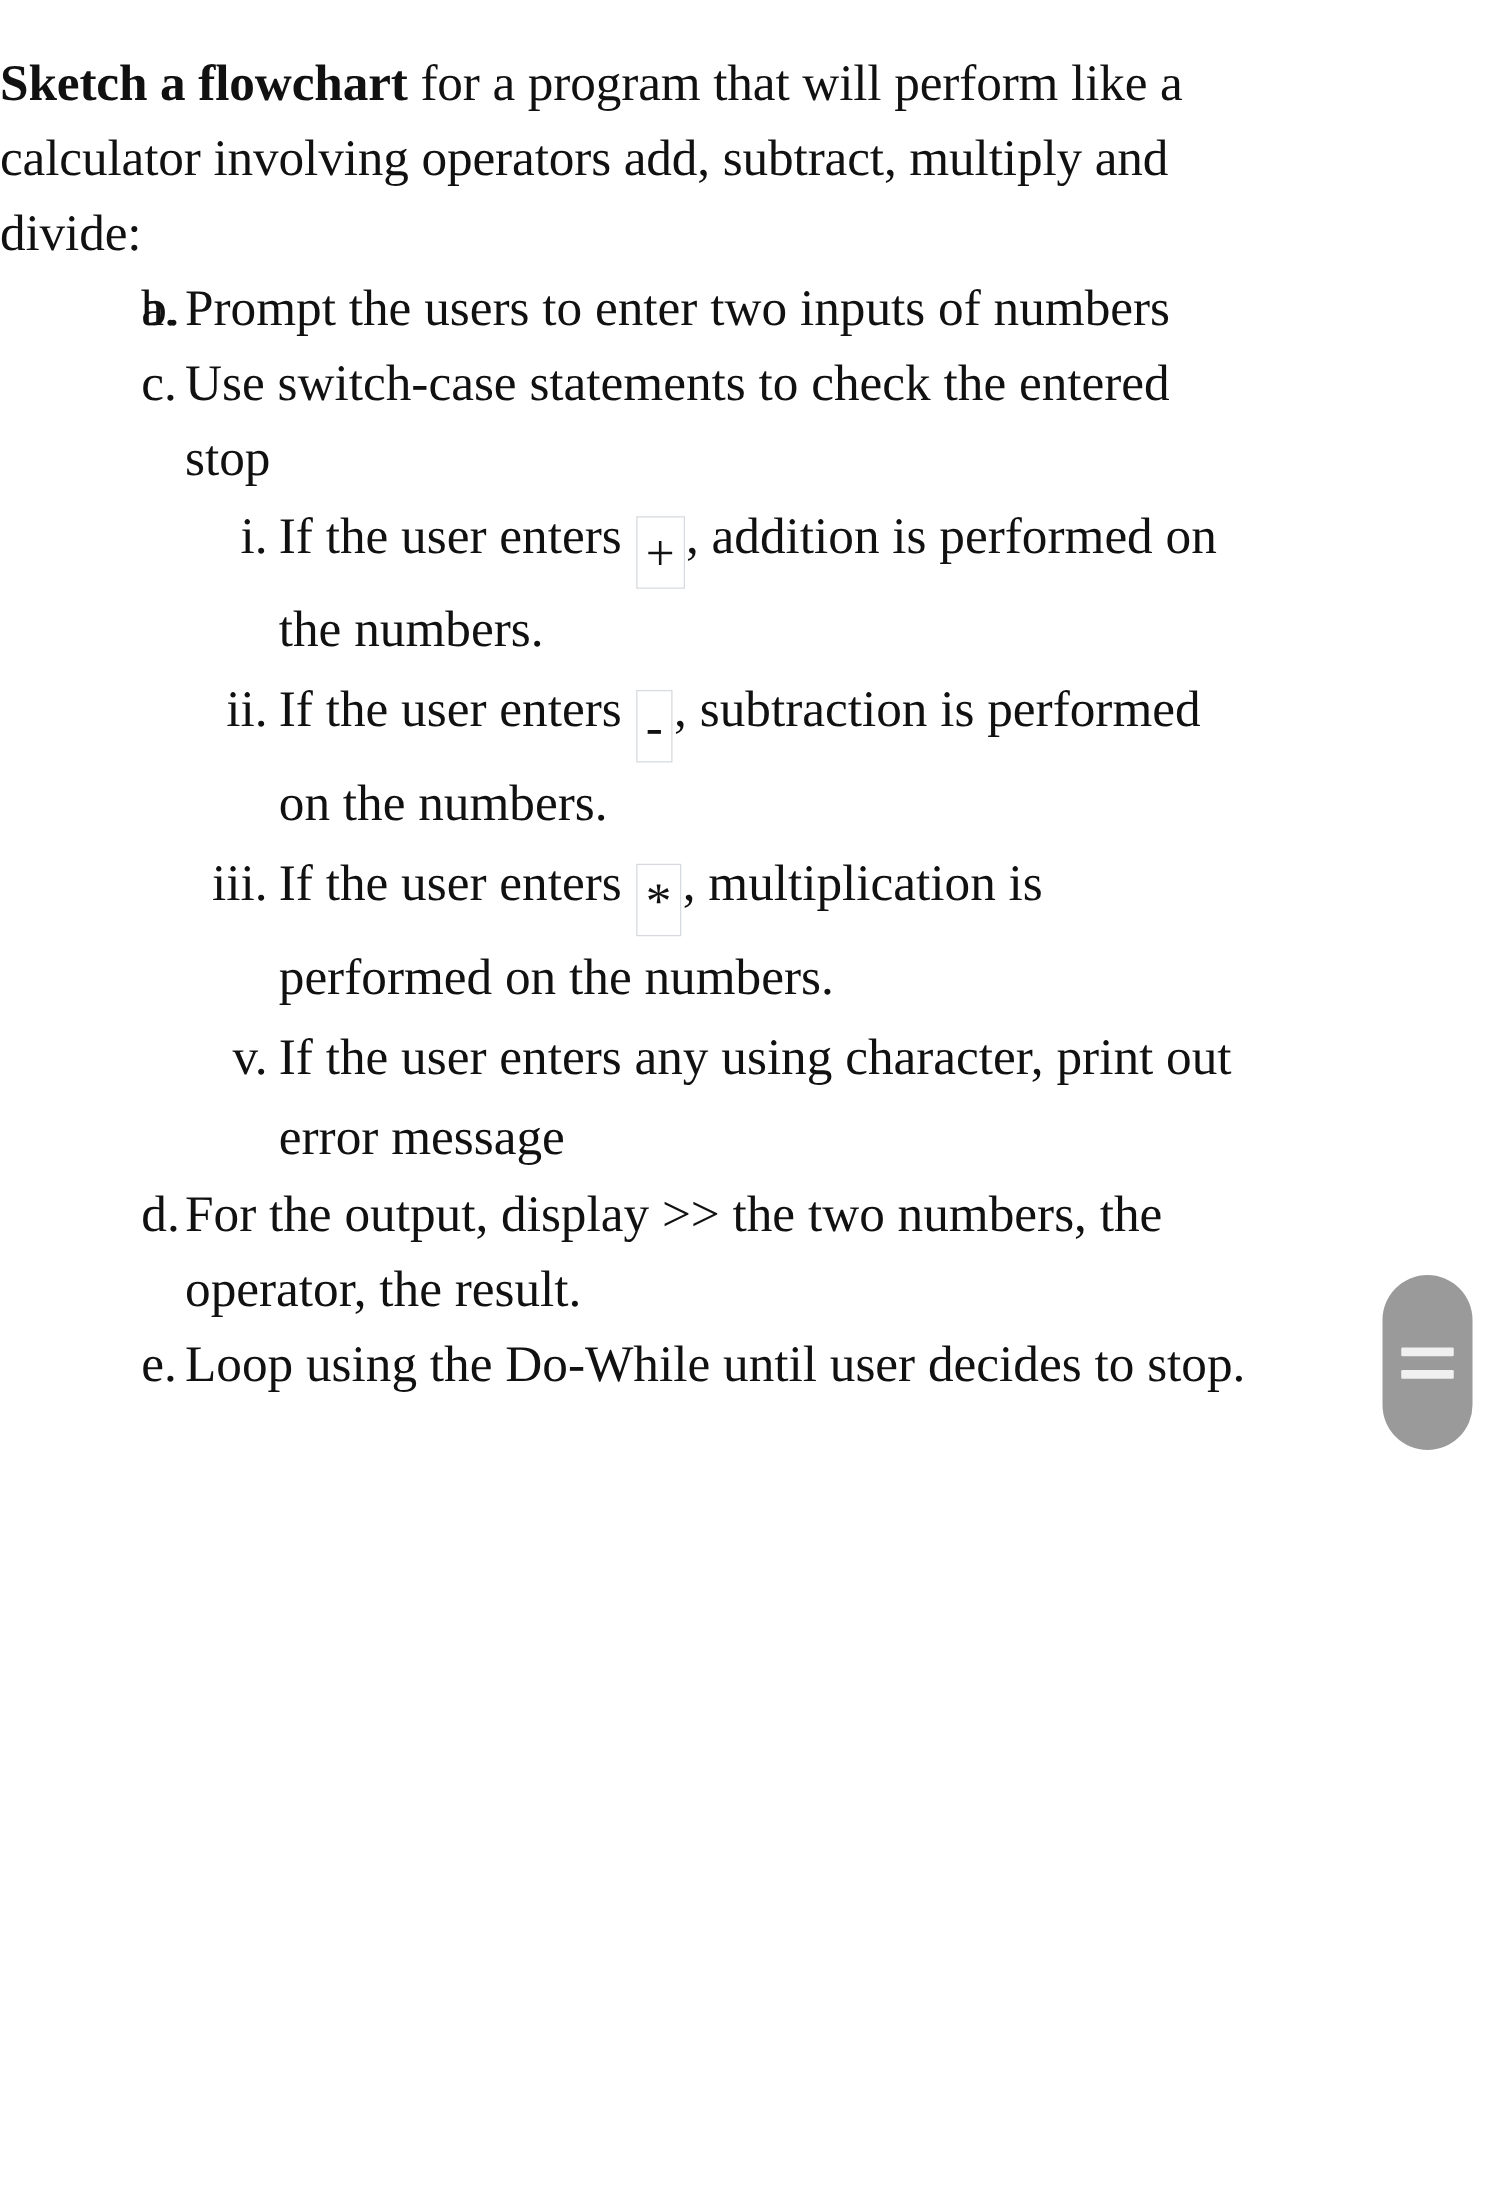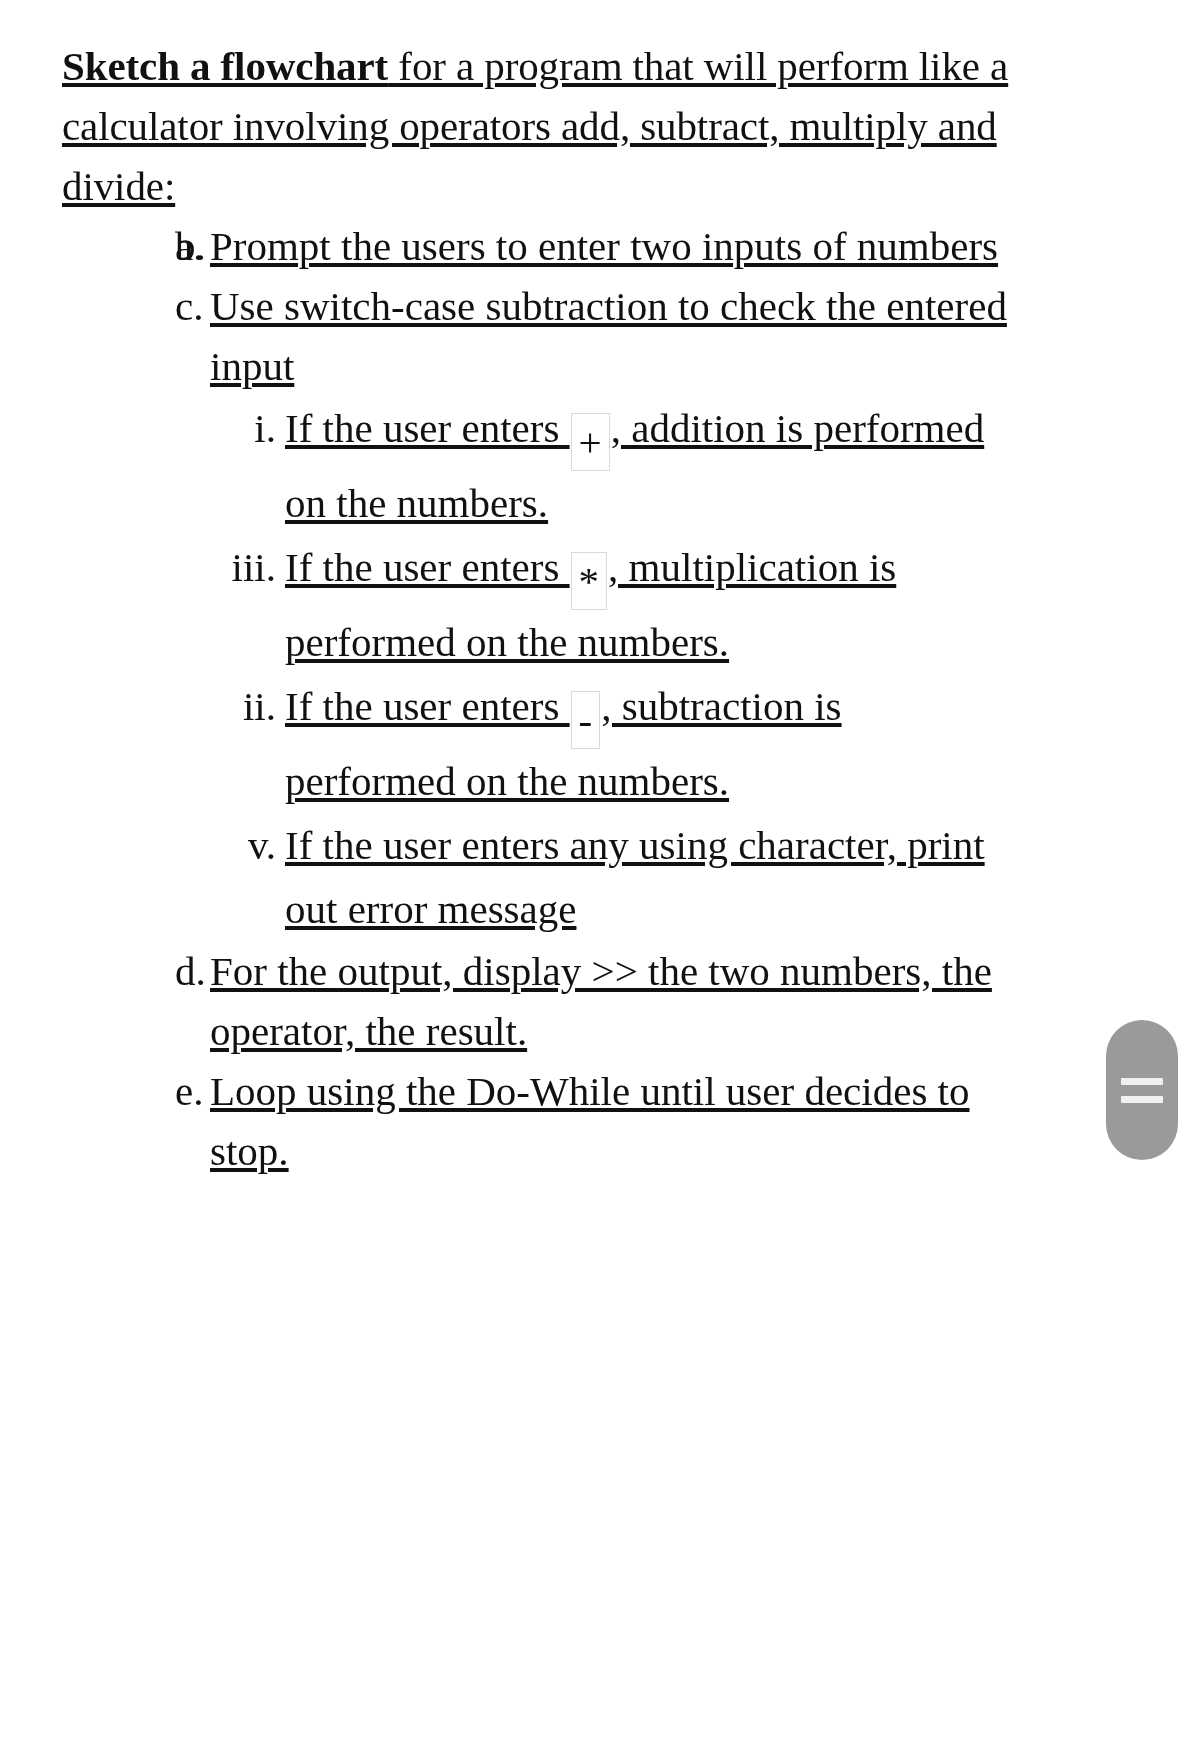--- a/index.html
+++ b/index.html
@@ -21,23 +21,21 @@
     width: 1200px;
     height: 1758px;
     background: #ffffff;
     box-sizing: border-box;
     padding: 36px 0 0 0;
   }
 
   .doc-body {
     width: 1010px;
     margin: 0;
-    padding-left: 62px;
     box-sizing: border-box;
-    text-decoration: underline;
   }
 
   
   .lead {
     font-size: 41px;
     line-height: 60px;
     letter-spacing: -0.1px;
     margin: 0;
     text-indent: 0;
   }
@@ -144,37 +142,37 @@
         <span class="marker">a.</span>
       </li>
 
       <li>
         <span class="marker">b.</span>
         <span class="txt">Prompt the users to enter two inputs of numbers</span>
       </li>
 
       <li>
         <span class="marker">c.</span>
-        <span class="txt">Use switch-case subtraction to check the entered input</span>
+        <span class="txt">Use switch-case statements to check the entered stop</span>
 
         <ol class="list-roman">
 
           <li>
             <span class="marker">i.</span>
             <span class="txt"><span>If the user enters </span><span class="opbox">+</span><span>, addition is performed on the numbers.</span></span>
           </li>
 
           <li>
+            <span class="marker">ii.</span>
+            <span class="txt"><span>If the user enters </span><span class="opbox">-</span><span>, subtraction is performed on the numbers.</span></span>
+          </li>
+
+          <li>
             <span class="marker">iii.</span>
             <span class="txt"><span>If the user enters </span><span class="opbox">*</span><span>, multiplication is performed on the numbers.</span></span>
-          </li>
-
-          <li>
-            <span class="marker">ii.</span>
-            <span class="txt"><span>If the user enters </span><span class="opbox">-</span><span>, subtraction is performed on the numbers.</span></span>
           </li>
 
 
           <li>
             <span class="marker">v.</span>
             <span class="txt">If the user enters any using character, print out error message</span>
           </li>
 
         </ol>
       </li>

